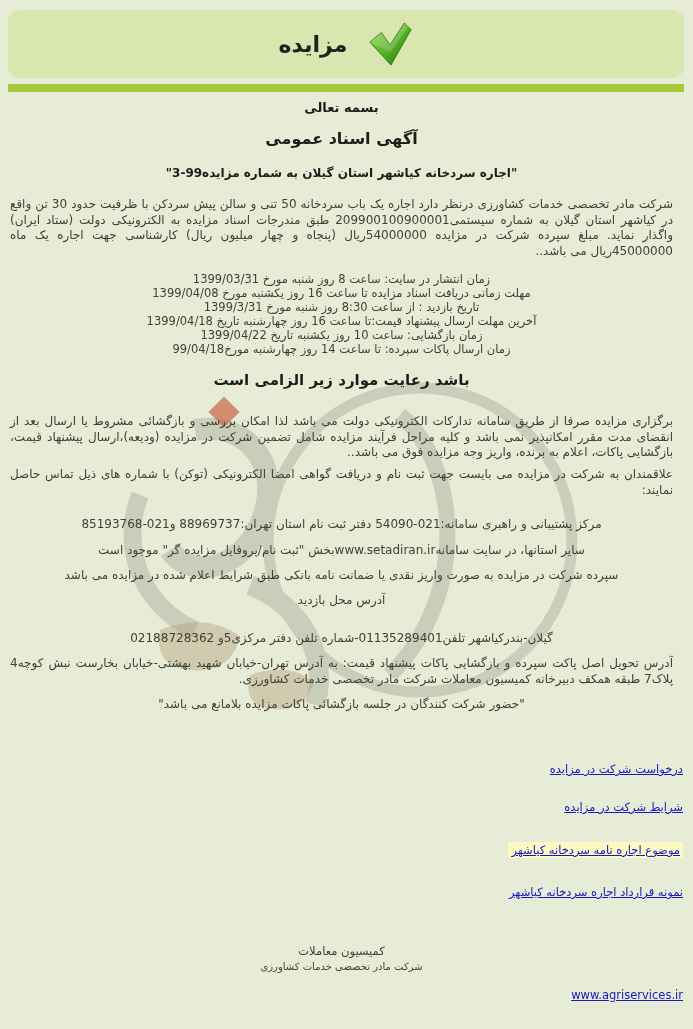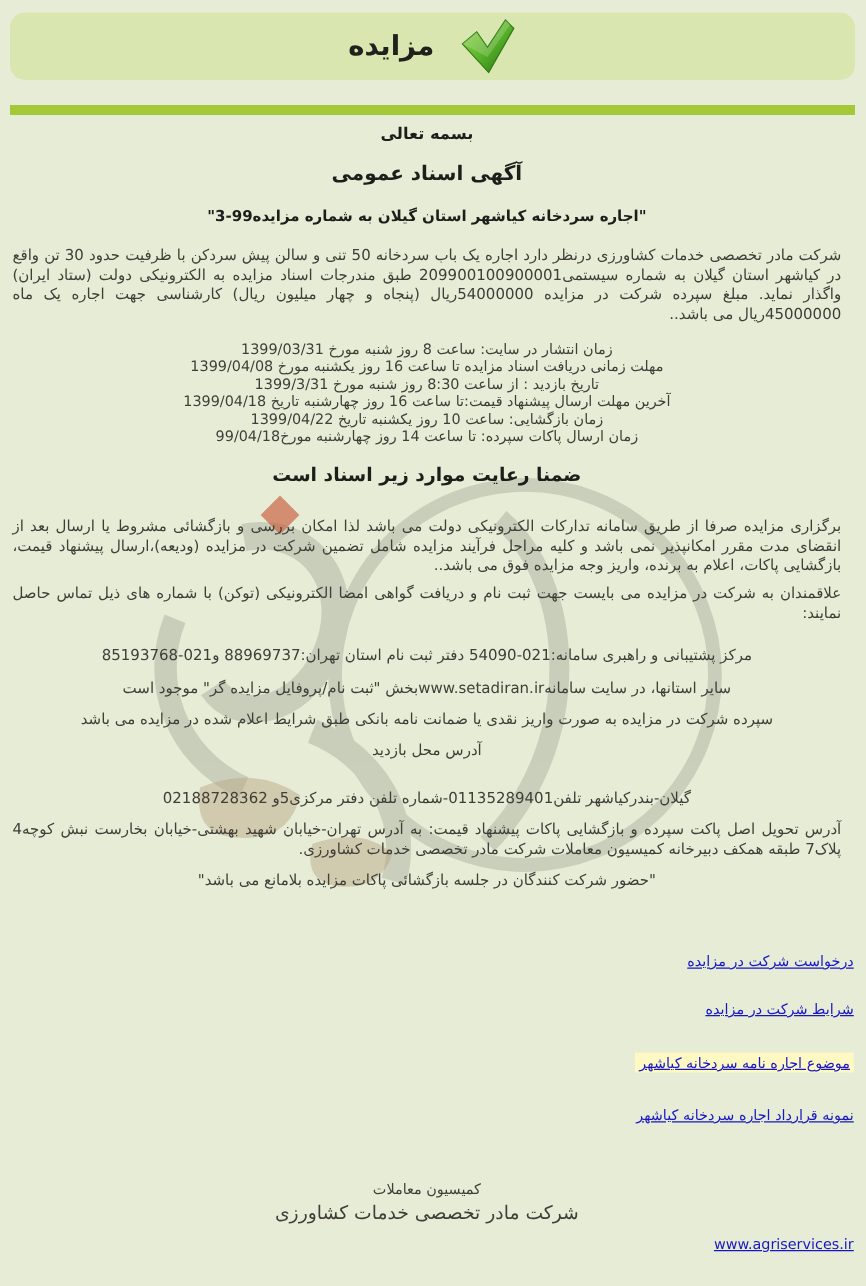--- a/index.html
+++ b/index.html
@@ -9,21 +9,21 @@
     font-family:"DejaVu Sans",sans-serif;direction:rtl;
   }
   .abs{position:absolute;left:10px;right:20px}
   .center{text-align:center}
   .right{text-align:center}
   .just{text-align:justify}
   .b{font-weight:bold;color:#1d1d1a}
 
   
   .header-box{
-    position:absolute;top:10px;left:8px;right:9px;height:54px;
+    position:absolute;top:10px;left:8px;right:9px;height:68px;
     background:#d9e6af;border-radius:12px;
     display:flex;align-items:center;justify-content:center;gap:20px;
   }
   .banner-title{font-size:22px;font-weight:bold;color:#20201c}
   .green-bar{position:absolute;top:84px;left:8px;right:9px;height:8px;background:#a4c838}
 
   
   .t13{font-size:13px}
   .t16{font-size:16px}
   .t15{font-size:15px}
@@ -49,21 +49,21 @@
   a.doclink{
     color:#1717c4;text-decoration:underline;font-size:11.5px;
     position:absolute;right:10px;
   }
   a.link1{top:762px}
   a.link2{top:800px}
   a.link3{top:842px;background:#fef9c3;padding:1px 3px}
   a.link4{top:885px}
 
   .footer1{top:944px;font-size:11.5px}
-  .footer2{top:961px;font-size:15px}
+  .footer2{top:961px;font-size:10px}
   a.site{position:absolute;right:10px;top:988px;color:#1717c4;text-decoration:underline;font-size:11.5px}
 
   
   .watermark{position:absolute;top:375px;left:100px;pointer-events:none;z-index:0}
   .layer{position:relative;z-index:1}
 </style>
 </head>
 <body>
 
 <svg class="watermark" width="500" height="360" viewBox="0 0 500 360">
@@ -107,21 +107,21 @@
 
   <div class="abs right t11 schedule">
     <div>زمان انتشار در سایت: ساعت 8 روز شنبه مورخ 1399/03/31</div>
     <div>مهلت زمانی دریافت اسناد مزایده تا ساعت 16 روز یکشنبه مورخ 1399/04/08</div>
     <div>تاریخ بازدید : از ساعت 8:30 روز شنبه مورخ 1399/3/31</div>
     <div>آخرین مهلت ارسال پیشنهاد قیمت:تا ساعت 16 روز چهارشنبه تاریخ 1399/04/18</div>
     <div>زمان بازگشایی: ساعت 10 روز یکشنبه تاریخ 1399/04/22</div>
     <div>زمان ارسال پاکات سپرده: تا ساعت 14 روز چهارشنبه مورخ99/04/18</div>
   </div>
 
-  <div class="abs right b t15 mandatory">ضمنا رعایت موارد زیر اسناد است</div>
+  <div class="abs right b t15 mandatory">باشد رعایت موارد زیر الزامی است</div>
   <div class="abs just t12 process">برگزاری مزایده صرفا از طریق سامانه تدارکات الکترونیکی دولت می باشد لذا امکان بررسی و بازگشائی مشروط یا ارسال بعد از انقضای مدت مقرر امکانپذیر نمی باشد و کلیه مراحل فرآیند مزایده شامل تضمین شرکت در مزایده (ودیعه)،ارسال پیشنهاد قیمت، بازگشایی پاکات، اعلام به برنده، واریز وجه مزایده فوق می باشد..</div>
   <div class="abs just t12 registration">علاقمندان به شرکت در مزایده می بایست جهت ثبت نام و دریافت گواهی امضا الکترونیکی (توکن) با شماره های ذیل تماس حاصل نمایند:</div>
   <div class="abs right t12 support">مرکز پشتیبانی و راهبری سامانه:021-54090 دفتر ثبت نام استان تهران:88969737 و021-85193768</div>
   <div class="abs right t12 provinces">سایر استانها، در سایت سامانهwww.setadiran.irبخش "ثبت نام/پروفایل مزایده گر" موجود است</div>
   <div class="abs right t12 deposit">سپرده شرکت در مزایده به صورت واریز نقدی یا ضمانت نامه بانکی طبق شرایط اعلام شده در مزایده می باشد</div>
   <div class="abs right t12 visit-label">آدرس محل بازدید</div>
   <div class="abs right t12 visit-addr">گیلان-بندرکیاشهر تلفن01135289401-شماره تلفن دفتر مرکزی5و 02188728362</div>
   <div class="abs just t12 delivery">آدرس تحویل اصل پاکت سپرده و بازگشایی پاکات پیشنهاد قیمت: به آدرس تهران-خیابان شهید بهشتی-خیابان بخارست نبش کوچه4 پلاک7 طبقه همکف دبیرخانه کمیسیون معاملات شرکت مادر تخصصی خدمات کشاورزی.</div>
   <div class="abs right t12 presence">"حضور شرکت کنندگان در جلسه بازگشائی پاکات مزایده بلامانع می باشد"</div>
 

